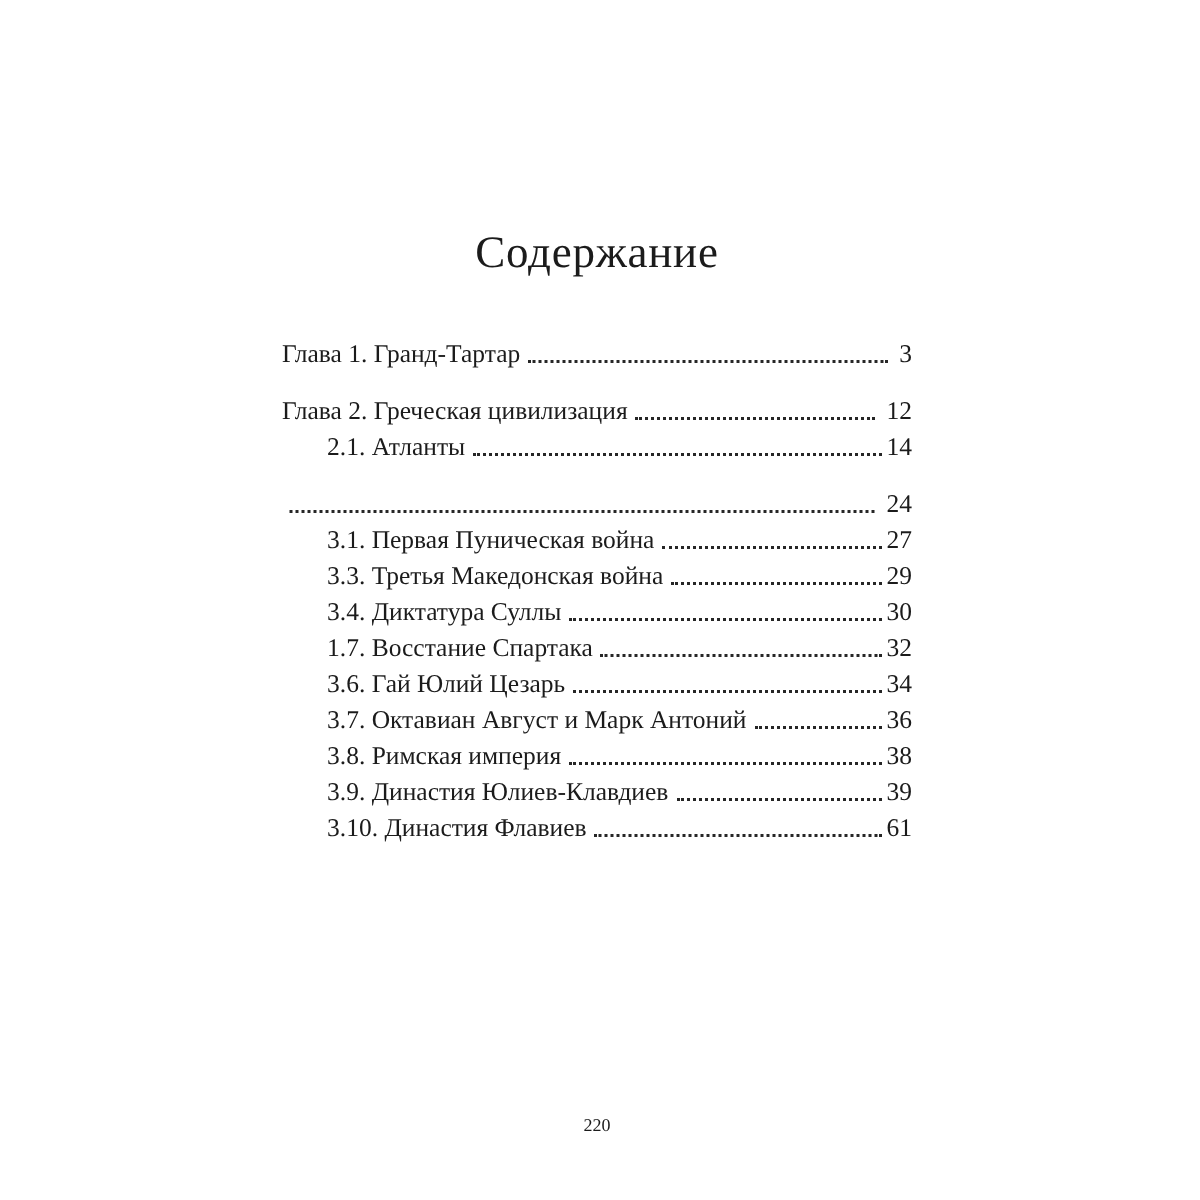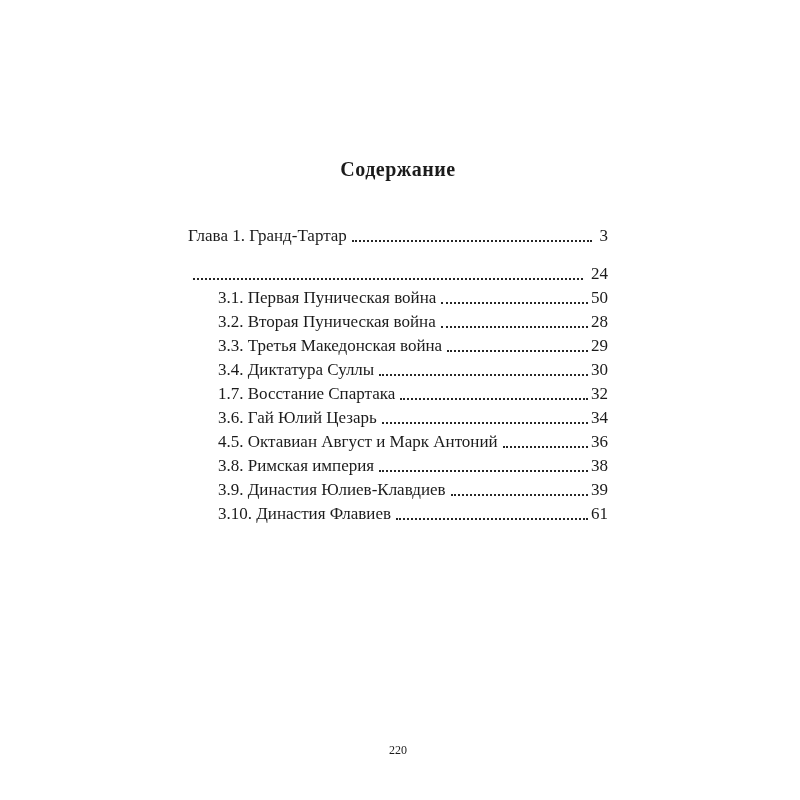--- a/index.html
+++ b/index.html
@@ -19,22 +19,22 @@
     background: #ffffff;
   }
   .content {
     position: absolute;
     left: 188px;
     top: 156px;
     width: 420px;
   }
   h1.page-title {
     margin: 0;
-    font-size: 20px;
-    font-weight: bold;
+    font-size: 30px;
+    font-weight: normal;
     text-align: center;
     letter-spacing: 0.5px;
     line-height: 26px;
   }
   .toc {
     margin-top: 42px;
   }
   .toc-row {
     display: flex;
     align-items: baseline;
@@ -84,32 +84,37 @@
 <div class="book-page">
   <div class="content">
     <h1 class="page-title">Содержание</h1>
     <div class="toc" id="toc">
         <div class="toc-row chapter">
           <span>Глава 1. Гранд-Тартар</span>
           <span class="leader"></span>
           <span class="page-num">3</span>
         </div>
         <div class="toc-row chapter">
+          <span>Глава 2. Греческая цивилизация</span>
+          <span class="leader"></span>
+          <span class="page-num">12</span>
+        </div>
+        <div class="toc-row sub">
+          <span>2.1. Атланты</span>
+          <span class="leader"></span>
+          <span class="page-num">14</span>
+        </div>
+        <div class="toc-row chapter">
           <span class="leader"></span>
           <span class="page-num">24</span>
         </div>
         <div class="toc-row sub">
           <span>3.1. Первая Пуническая война</span>
           <span class="leader"></span>
-          <span class="page-num">50</span>
-        </div>
-        <div class="toc-row sub">
-          <span>3.2. Вторая Пуническая война</span>
-          <span class="leader"></span>
-          <span class="page-num">28</span>
+          <span class="page-num">27</span>
         </div>
         <div class="toc-row sub">
           <span>3.3. Третья Македонская война</span>
           <span class="leader"></span>
           <span class="page-num">29</span>
         </div>
         <div class="toc-row sub">
           <span>3.4. Диктатура Суллы</span>
           <span class="leader"></span>
           <span class="page-num">30</span>
@@ -118,21 +123,21 @@
           <span>1.7. Восстание Спартака</span>
           <span class="leader"></span>
           <span class="page-num">32</span>
         </div>
         <div class="toc-row sub">
           <span>3.6. Гай Юлий Цезарь</span>
           <span class="leader"></span>
           <span class="page-num">34</span>
         </div>
         <div class="toc-row sub">
-          <span>4.5. Октавиан Август и Марк Антоний</span>
+          <span>3.7. Октавиан Август и Марк Антоний</span>
           <span class="leader"></span>
           <span class="page-num">36</span>
         </div>
         <div class="toc-row sub">
           <span>3.8. Римская империя</span>
           <span class="leader"></span>
           <span class="page-num">38</span>
         </div>
         <div class="toc-row sub">
           <span>3.9. Династия Юлиев-Клавдиев</span>

